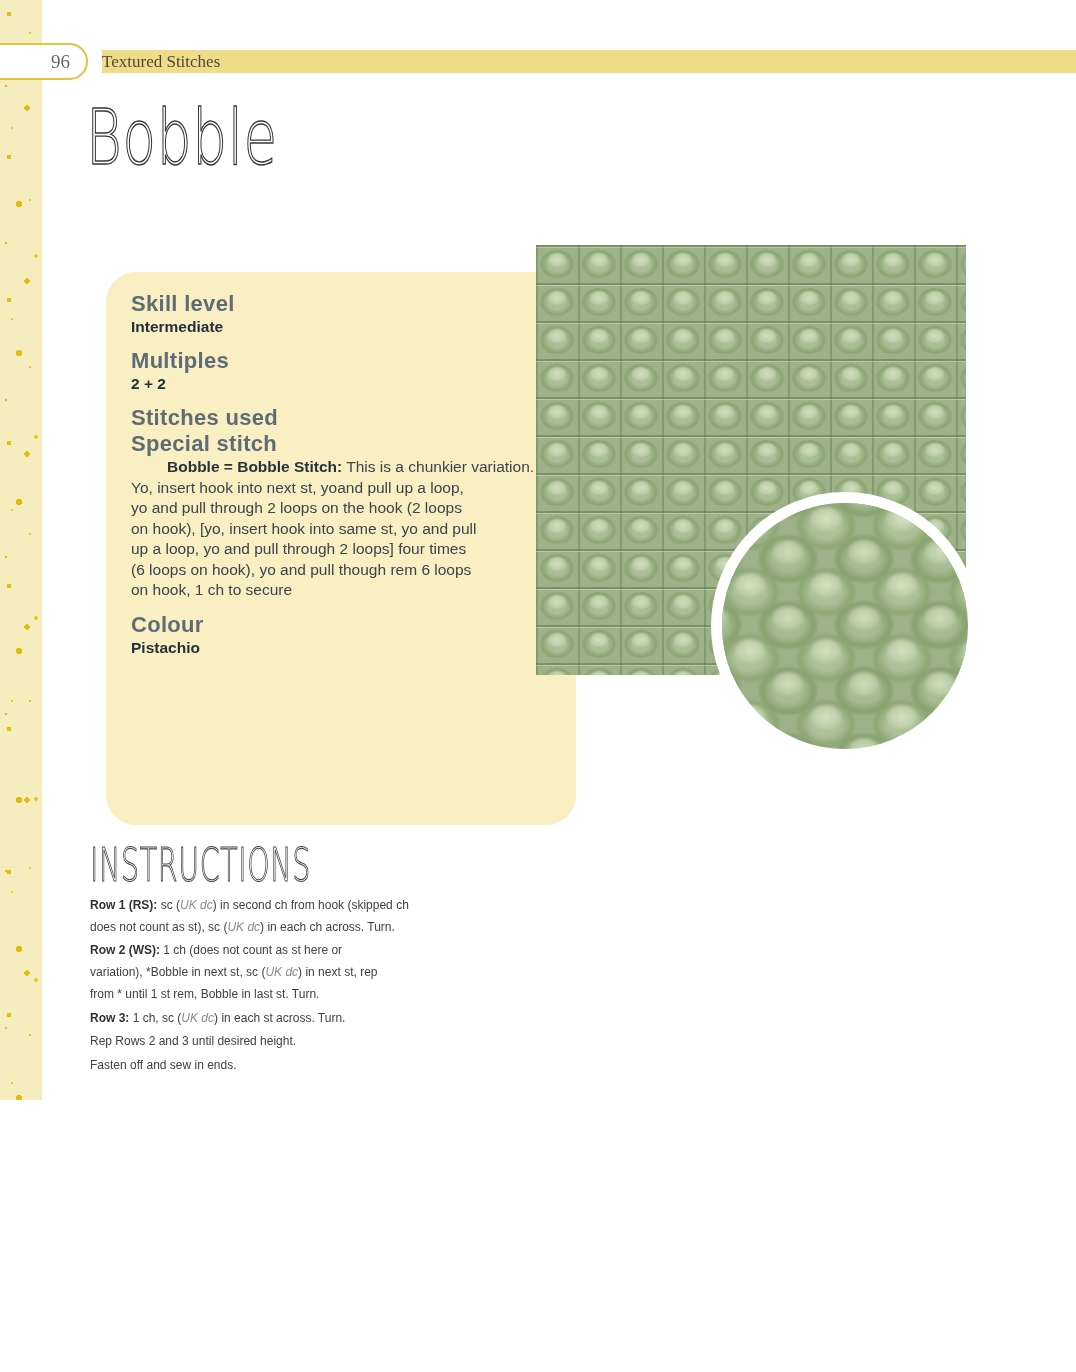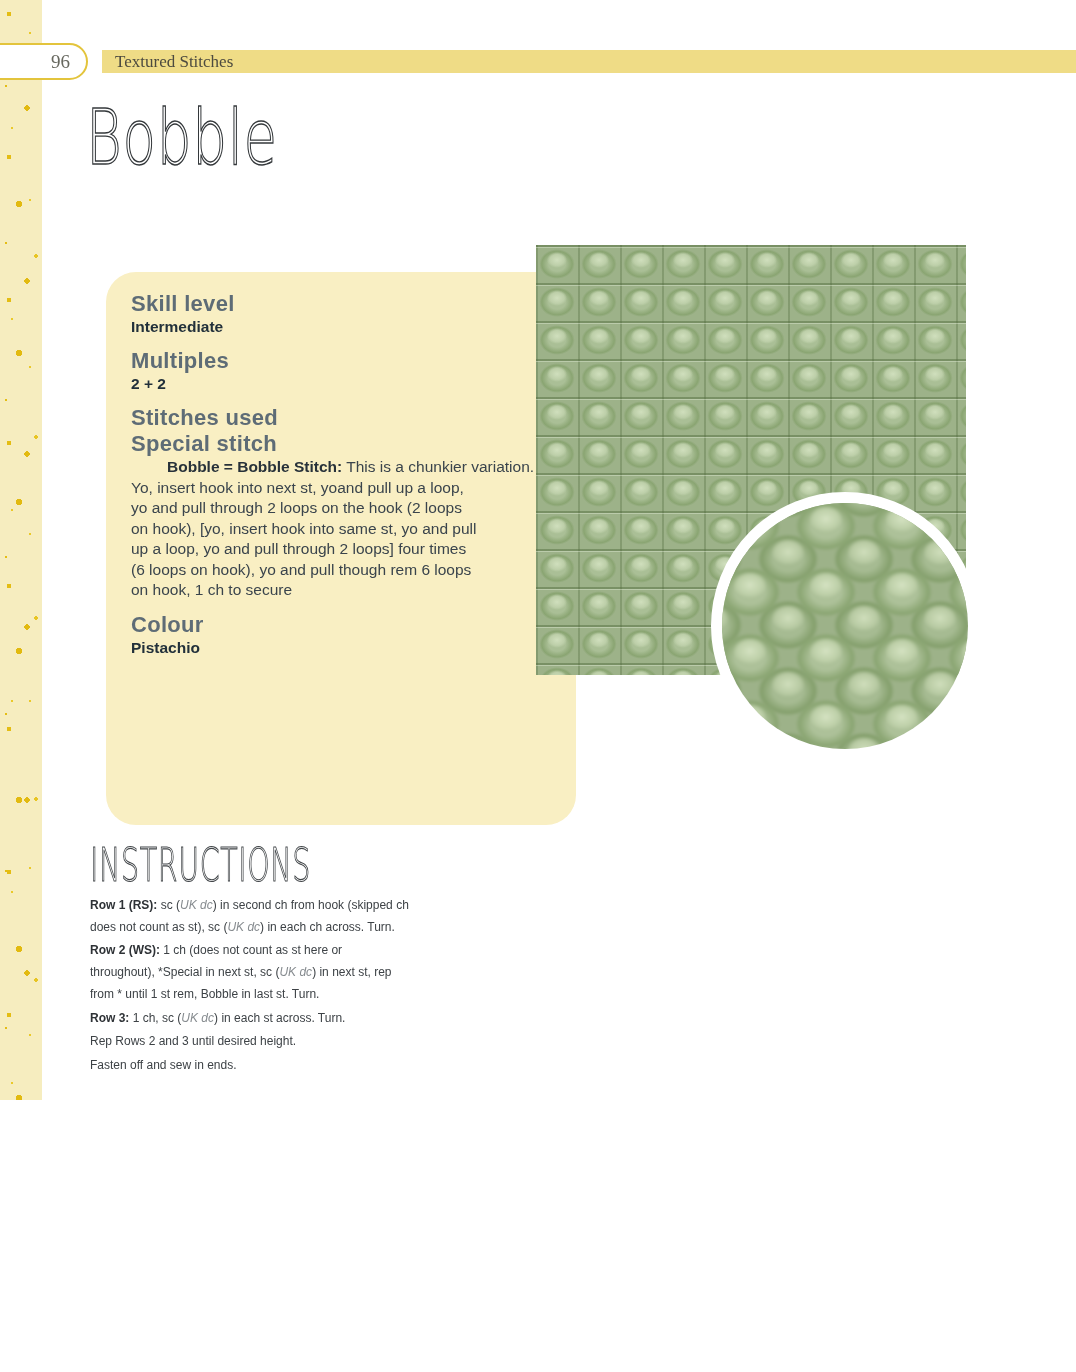--- a/index.html
+++ b/index.html
@@ -29,21 +29,21 @@
     background:#ffffff; border:2px solid #e3c43c; border-radius:20px;
     box-sizing:border-box; z-index:3;
     display:flex; align-items:center; justify-content:flex-end; padding-right:16px;
     font-family:"Liberation Serif", serif; font-size:19px; color:#67685f;
   }
 
   
   .band{
     position:absolute; left:102px; top:50px; width:974px; height:23px;
     background:#efdc86; z-index:2;
-    display:flex; align-items:center; padding-left:13px; box-sizing:border-box;
+    display:flex; align-items:center; padding-left:0; box-sizing:border-box;
     font-family:"Liberation Serif", serif; font-size:17px; color:#4c4a3f;
   }
 
   
   .title{
     position:absolute; left:86px; top:100px; margin:0;
     font-family:"DejaVu Sans", sans-serif; font-weight:200;
     font-size:76px; line-height:1.0; letter-spacing:1px; color:#34383b;
     transform:scaleX(0.72); transform-origin:left top; white-space:nowrap;
   }
@@ -164,20 +164,20 @@
   <div class="photo"></div>
 
   <div class="zoom-circle">
     <div class="zoom-texture"></div>
   </div>
 
   <section class="instructions">
     <h2 class="instr-heading">INSTRUCTIONS</h2>
     <div class="instr-body">
       <p><span class="run-bold">Row 1 (RS):</span><span class="run-normal"> sc (</span><span class="run-italic">UK dc</span><span class="run-normal">) in second ch from hook (skipped ch</span><br><span class="run-normal">does not count as st), sc (</span><span class="run-italic">UK dc</span><span class="run-normal">) in each ch across. Turn.</span></p>
-      <p><span class="run-bold">Row 2 (WS):</span><span class="run-normal"> 1 ch (does not count as st here or</span><br><span class="run-normal">throughout), *Special in next st, sc (</span><span class="run-italic">UK dc</span><span class="run-normal">) in next st, rep</span><br><span class="run-normal">from * until 1 st rem, Bobble in last st. Turn.</span></p>
+      <p><span class="run-bold">Row 2 (WS):</span><span class="run-normal"> 1 ch (does not count as st here or</span><br><span class="run-normal">variation), *Bobble in next st, sc (</span><span class="run-italic">UK dc</span><span class="run-normal">) in next st, rep</span><br><span class="run-normal">from * until 1 st rem, Bobble in last st. Turn.</span></p>
       <p><span class="run-bold">Row 3:</span><span class="run-normal"> 1 ch, sc (</span><span class="run-italic">UK dc</span><span class="run-normal">) in each st across. Turn.</span></p>
       <p><span class="run-normal">Rep Rows 2 and 3 until desired height.</span></p>
       <p><span class="run-normal">Fasten off and sew in ends.</span></p>
     </div>
   </section>
 
 </div>
 
 </body></html>

